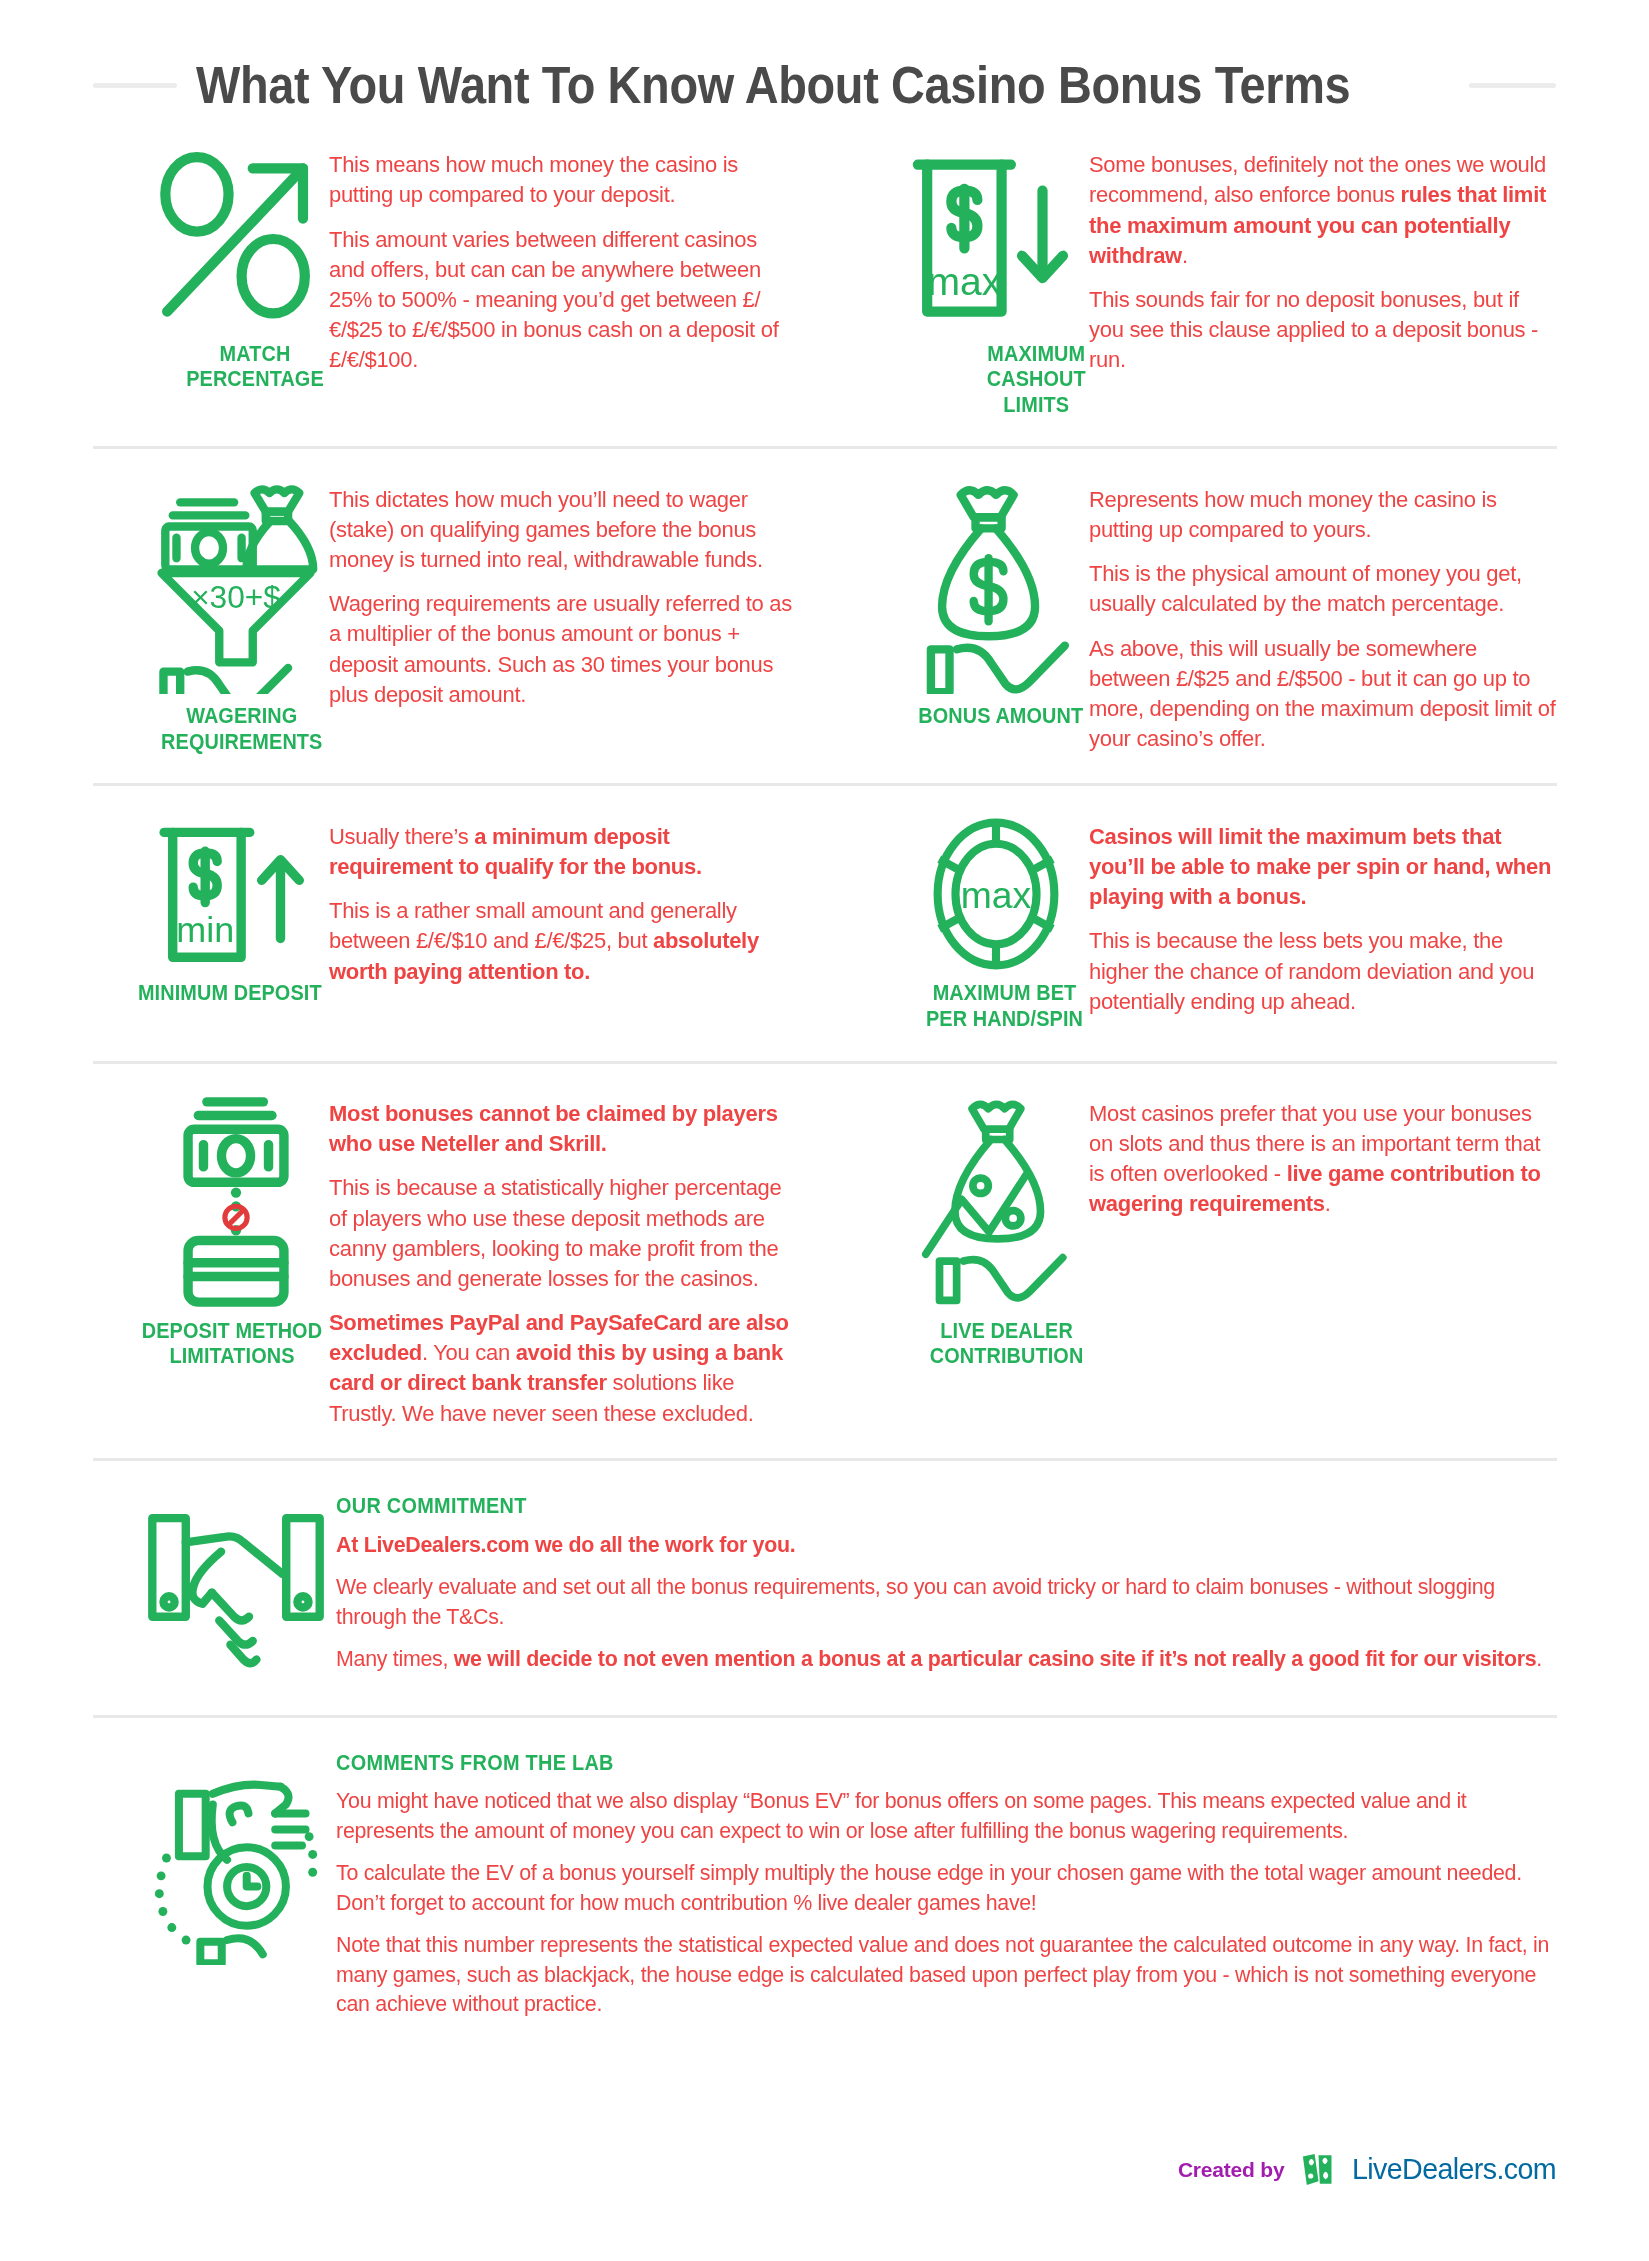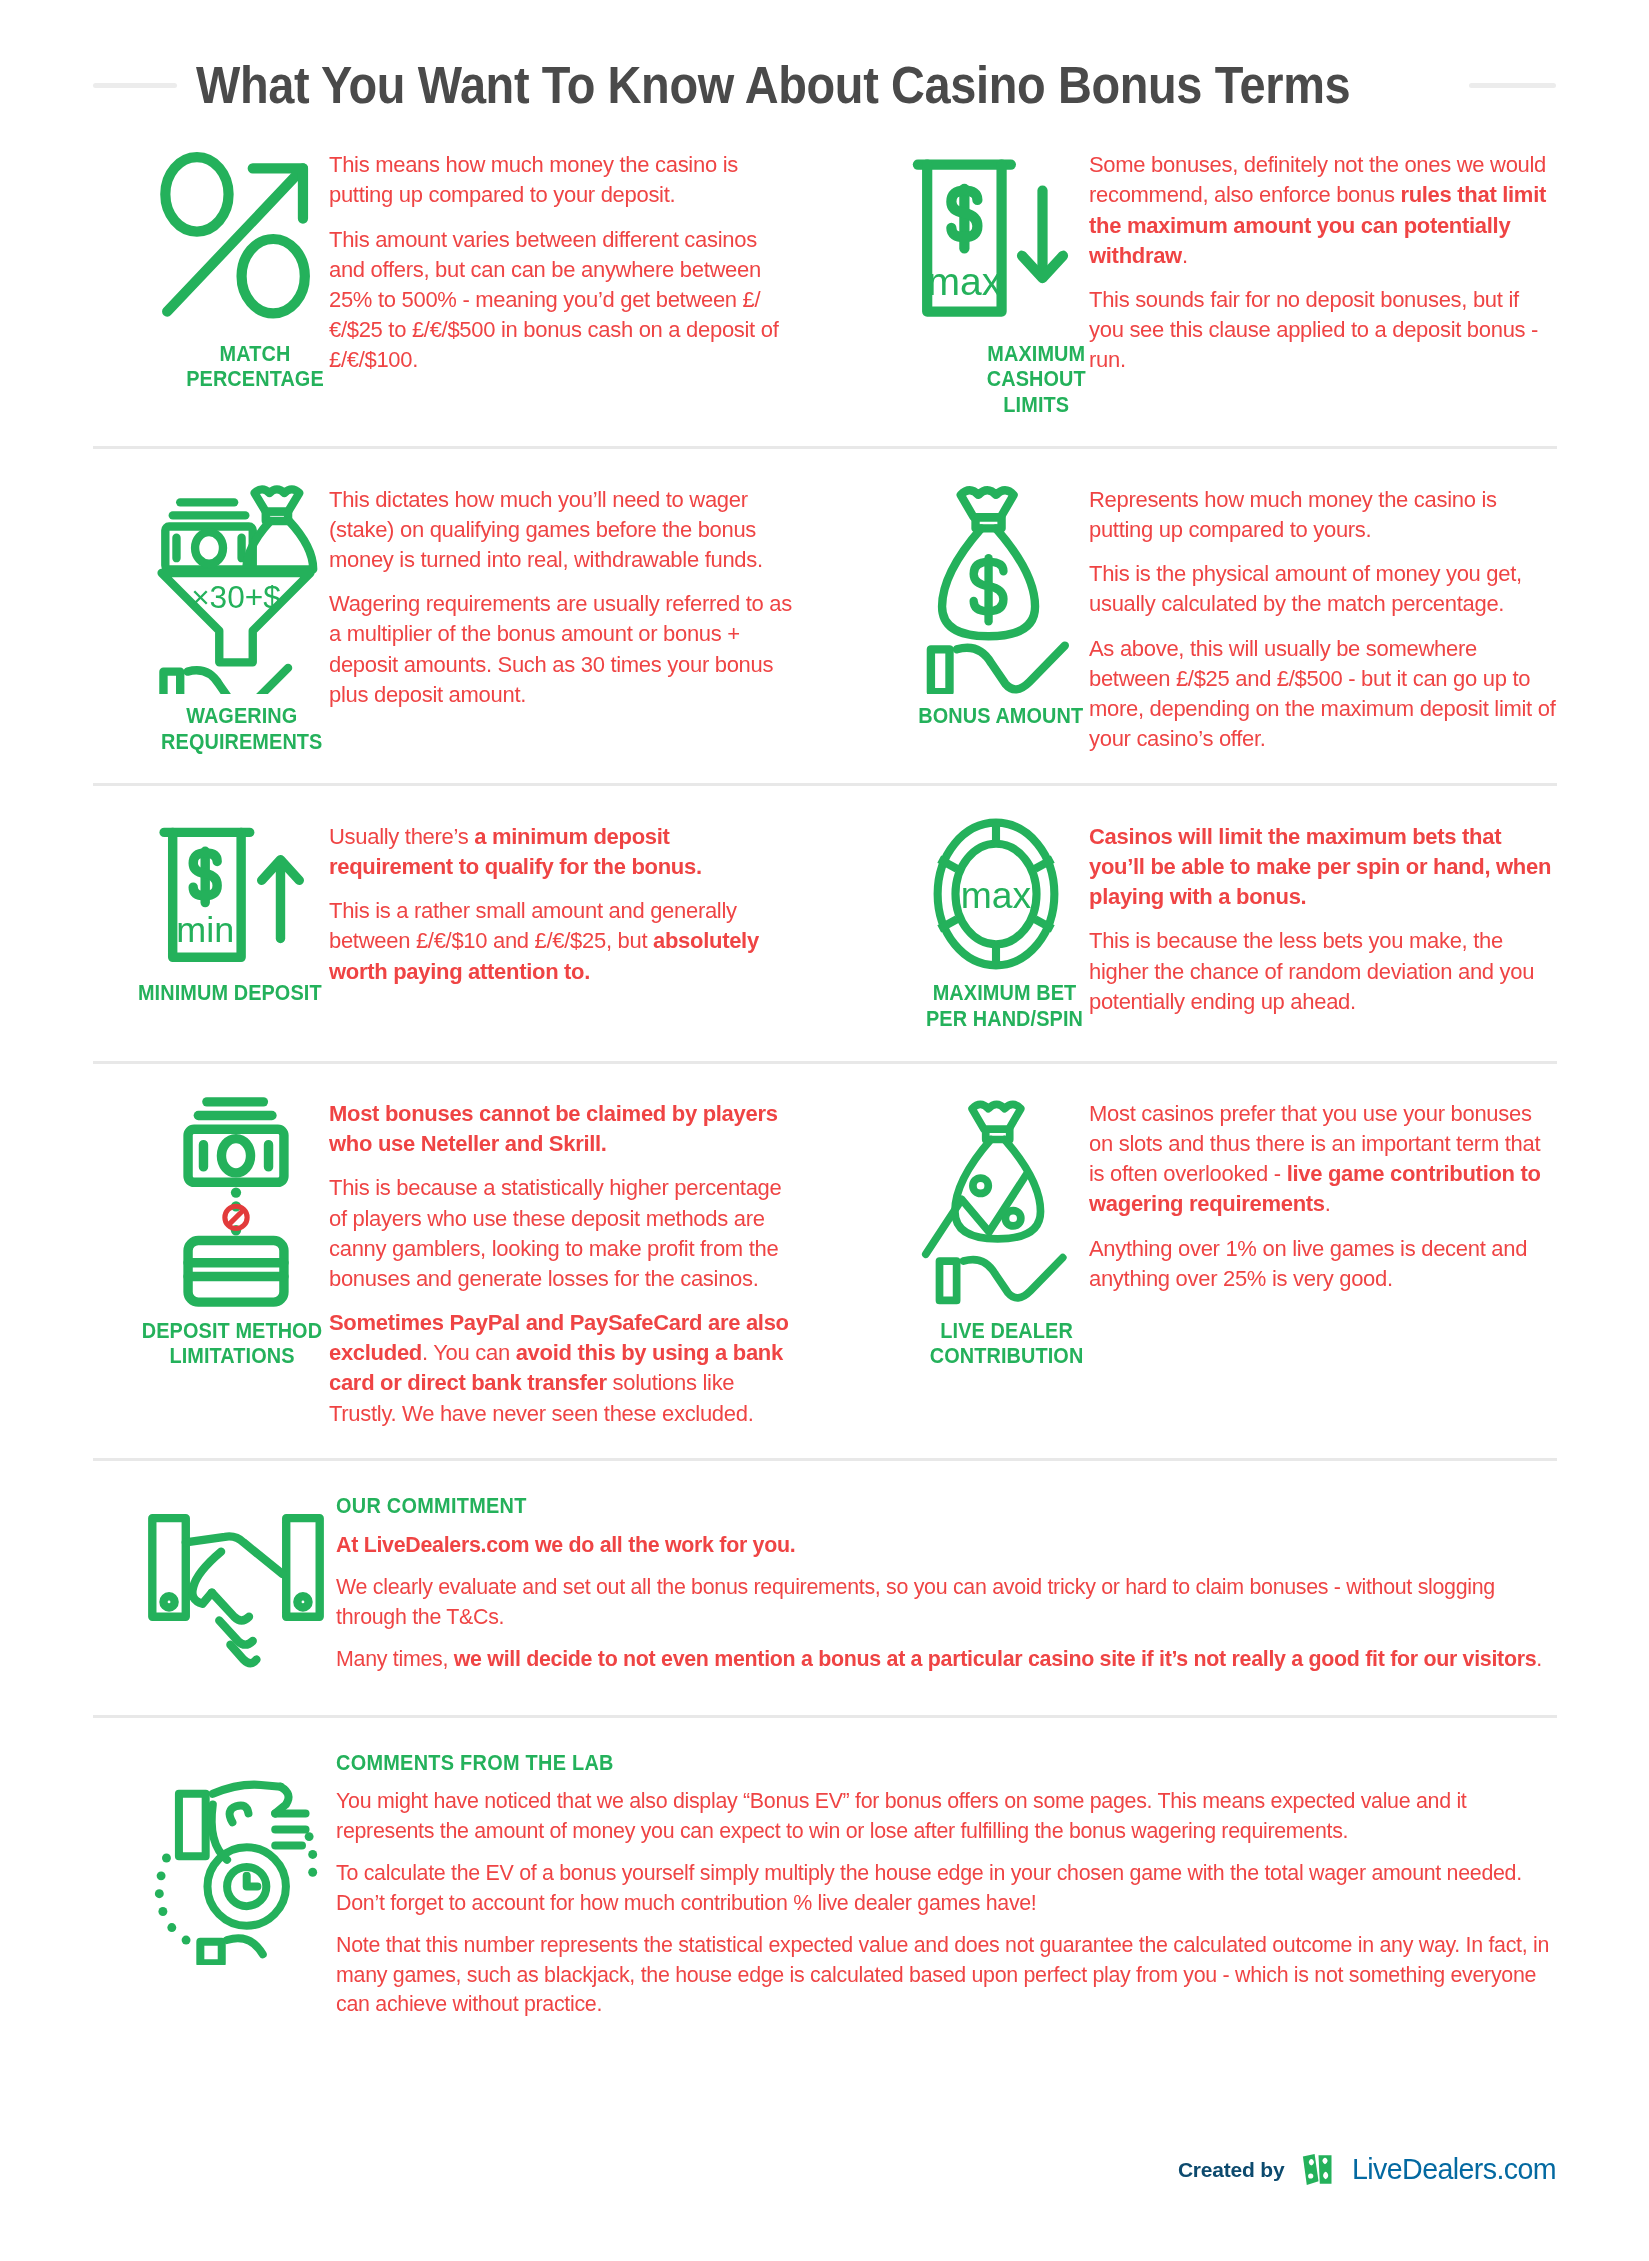--- a/index.html
+++ b/index.html
@@ -74,21 +74,21 @@
     letter-spacing: 0.3px; margin-bottom: 11.4px;
     transform: scaleX(0.93); transform-origin: left center;
   }
   .wide .textcol p { font-size: 21.4px; line-height: 1.38; margin-bottom: 13px; }
 
   
   .footer {
     position: absolute; right: 93px; bottom: 44px;
     display: flex; align-items: center; gap: 14.3px;
   }
-  .footer-created { font-size: 21px; font-weight: bold; color: #0c4a6e; letter-spacing: -0.2px; }
+  .footer-created { font-size: 21px; font-weight: bold; color: #a21caf; letter-spacing: -0.2px; }
   .footer-brand { font-size: 28.6px; color: #0369a1; letter-spacing: -0.6px; }
   .footer-logo { width: 39px; height: 39px; display: block; }
 </style>
 </head>
 <body>
 
 <div class="page">
 
   <div class="title-wrap">
     <div class="title-rule left"></div>
@@ -281,21 +281,20 @@
             <circle cx="120" cy="144" r="9"></circle>
             <path d="M18 186 L60 122 L92 160 L136 92"></path>
             <path d="M34 194 h20 v46 h-20 z"></path>
             <path d="M62 194 q24 -7 37 15 l15 22 q11 13 26 -2 l38 -39"></path>
           </g>
         </svg>
         <div class="icon-label">LIVE DEALER<br>CONTRIBUTION</div>
       </div>
       <div class="textcol">
         <p>Most casinos prefer that you use your bonuses on slots and thus there is an important term that is often overlooked - <b>live game contribution to wagering requirements</b>.</p>
-        <p>Anything over 1% on live games is decent and anything over 25% is very good.</p>
       </div>
     </div>
   </div>
 
   <div class="wide">
     <div class="iconcol">
       <svg class="icon-art" viewBox="0 0 200 200">
         <g fill="none" stroke="#24b15b" stroke-width="9" stroke-linecap="round" stroke-linejoin="round">
           <path d="M10 26 L46 26 L46 132 L10 132 Z"></path>
           <circle cx="28" cy="116" r="6"></circle>

